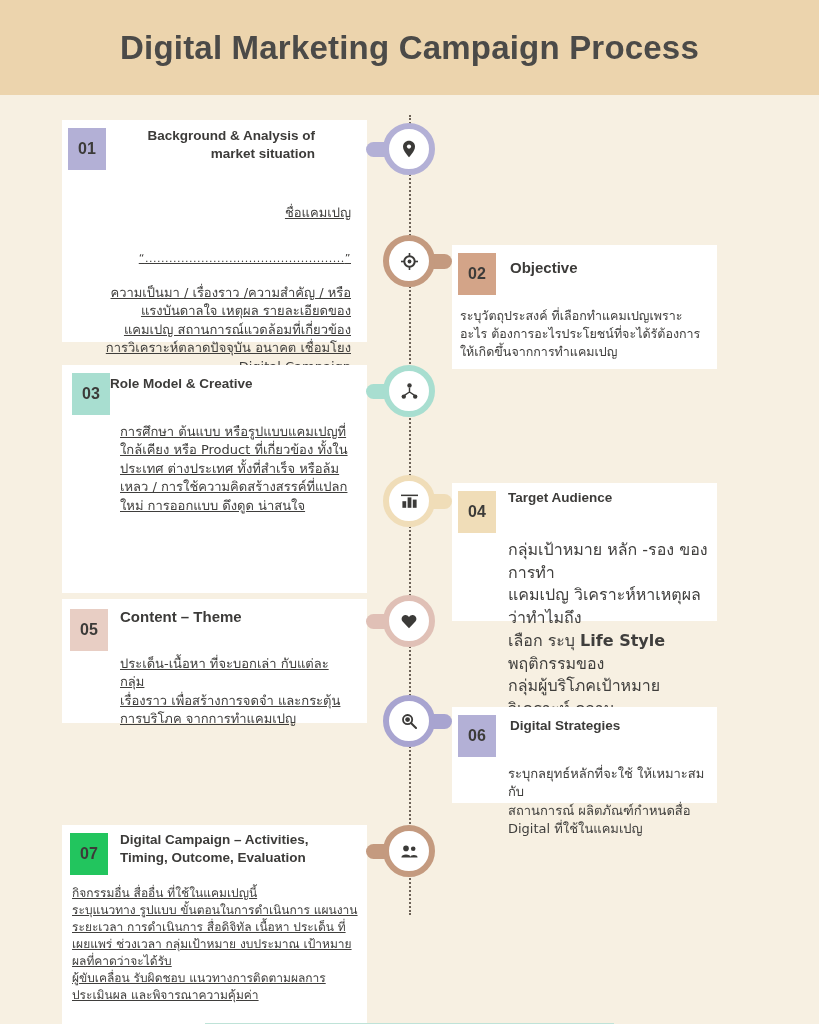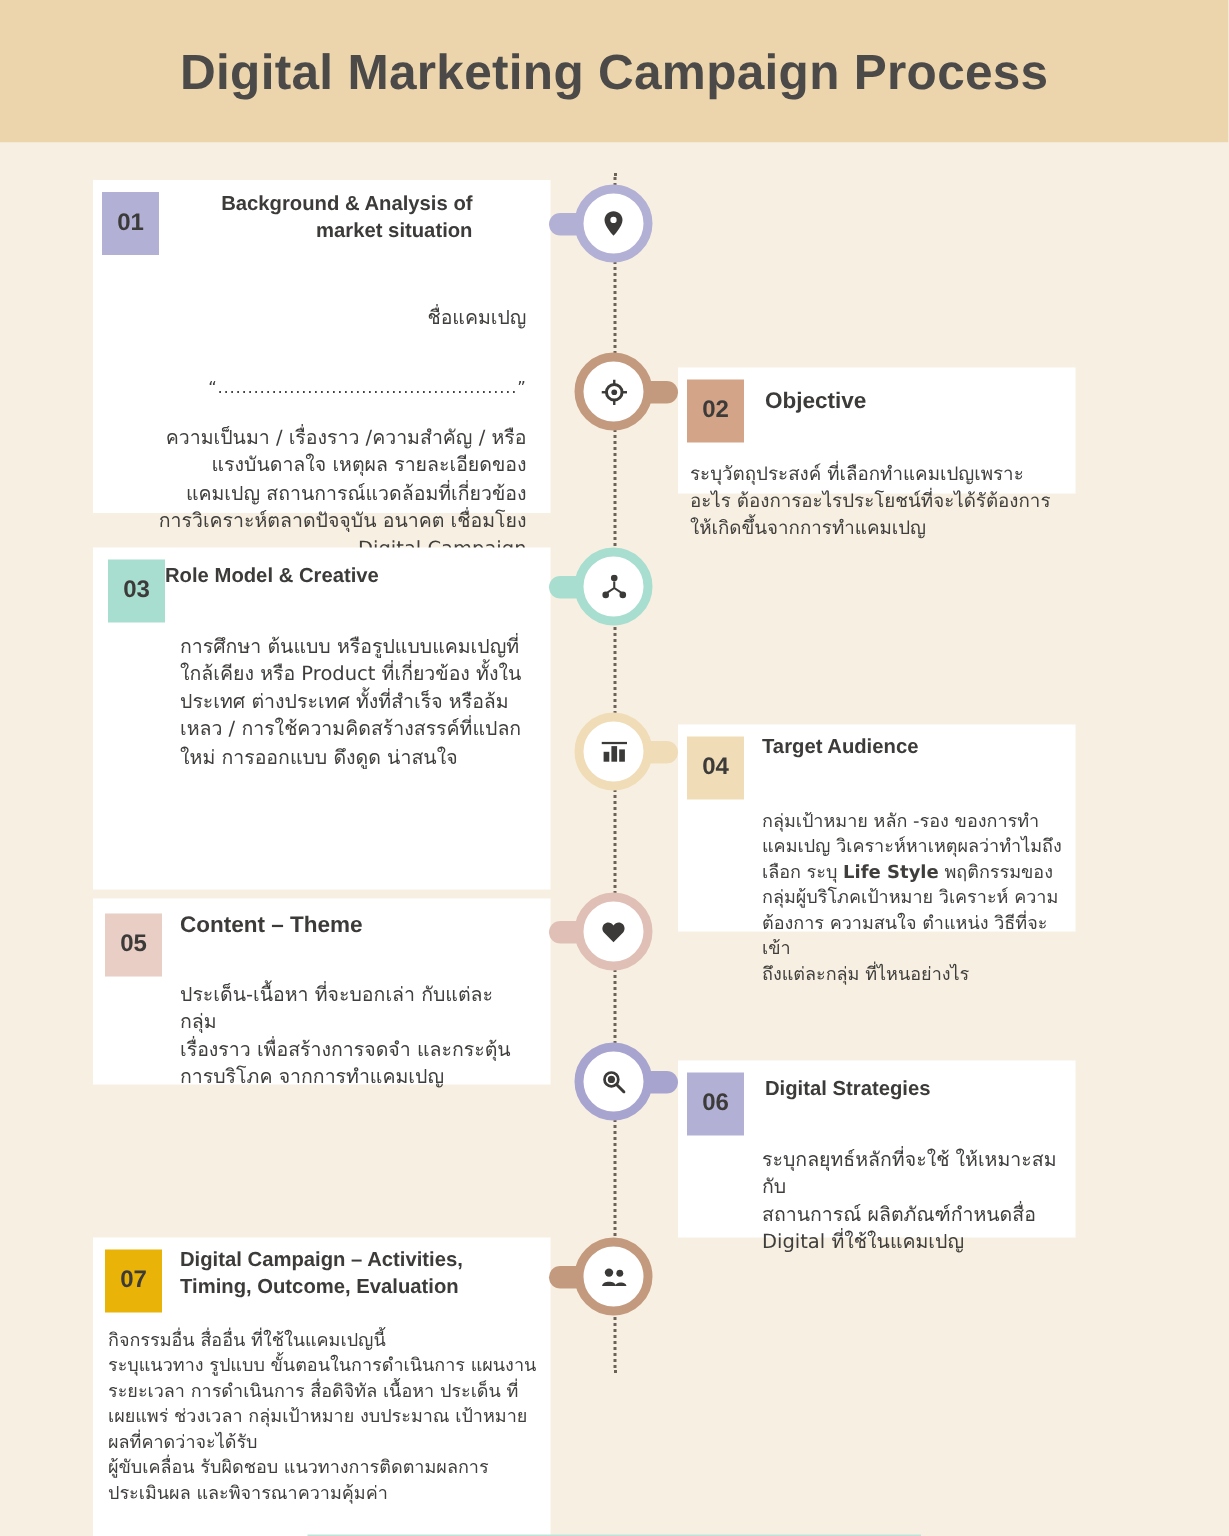--- a/index.html
+++ b/index.html
@@ -92,21 +92,21 @@
   }
   .dots-line {
     font-size: 11px;
     color: #3f3e3c;
     letter-spacing: 0.5px;
     line-height: 1.1;
   }
   .strong-inline { font-weight: bold; }
 
   
-  .card.left .card-body { padding: 0 16px 0 22px; margin-top: 10px; }
+  .card.left .card-body { padding: 0 16px 0 22px; margin-top: 10px; text-decoration: underline; }
   
   .card.right .card-body { padding: 0 16px 0 22px; margin-top: 10px; }
 
   
   .node {
     position: absolute;
     z-index: 5;
     width: 52px;
     height: 52px;
   }
@@ -197,21 +197,21 @@
     <div class="ring" style="border-color:#b3b0d6;">
       <span class="glyph">
         <svg width="16" height="18" viewBox="0 0 16 18">
             <path d="M8 0.8C4.7 0.8 2 3.4 2 6.7c0 4.3 6 10.5 6 10.5s6-6.2 6-10.5C14 3.4 11.3 0.8 8 0.8z" fill="#3b3a38"></path>
             <circle cx="8" cy="6.6" r="2.1" fill="#ffffff"></circle>
           </svg>
       </span>
     </div>
   </div>
 
-  <div class="card right" style="left:452px; top:150px; width:265px; height:84px;">
+  <div class="card right" style="left:452px; top:150px; width:265px; height:124px;">
     <div class="card-head">
       <div class="badge" style="background:#d3a488; margin-left:6px; margin-top:8px;">02</div>
       <div class="card-title" style="font-size:15px; padding-top:13px;">Objective</div>
     </div>
     <div class="card-body" style="margin-top:12px; padding-left:8px; font-size:12.5px;">ระบุวัตถุประสงค์   ที่เลือกทำแคมเปญเพราะ
 อะไร ต้องการอะไรประโยชน์ที่จะได้รัต้องการ
 ให้เกิดขึ้นจากการทำแคมเปญ</div>
   </div>
 
   <div class="node" style="left:383px; top:140px;">
@@ -254,21 +254,21 @@
           </svg>
       </span>
     </div>
   </div>
 
   <div class="card right" style="left:452px; top:388px; width:265px; height:138px;">
     <div class="card-head">
       <div class="badge" style="background:#f0ddb8; margin-left:6px; margin-top:8px;">04</div>
       <div class="card-title" style="padding-top:6px; padding-left:12px;">Target Audience</div>
     </div>
-    <div class="card-body" id="body04" style="margin-top:6px; padding-left:56px; padding-right:8px; font-size:12px;"><span>กลุ่มเป้าหมาย หลัก -รอง   ของการทำ
+    <div class="card-body" id="body04" style="margin-top:6px; padding-left:56px; padding-right:8px; font-size:16px;"><span>กลุ่มเป้าหมาย หลัก -รอง   ของการทำ
 แคมเปญ วิเคราะห์หาเหตุผลว่าทำไมถึง
 เลือก ระบุ </span><span class="strong-inline">Life Style</span><span> พฤติกรรมของ
 กลุ่มผู้บริโภคเป้าหมาย วิเคราะห์ ความ
 ต้องการ ความสนใจ ตำแหน่ง  วิธีที่จะเข้า
 ถึงแต่ละกลุ่ม ที่ไหนอย่างไร</span></div>
   </div>
 
   <div class="node" style="left:383px; top:380px;">
     <div class="stub r" style="background:#f0ddb8;"></div>
     <div class="ring" style="border-color:#f0ddb8;">
@@ -297,21 +297,21 @@
     <div class="stub l" style="background:#e0c0b6;"></div>
     <div class="ring" style="border-color:#e0c0b6;">
       <span class="glyph">
         <svg width="16" height="15" viewBox="0 0 16 15">
             <path d="M8 14.2 L1.6 7.6 C-0.3 5.6 0.6 2.0 3.4 1.2 C5.2 0.7 6.9 1.5 8 3.0 C9.1 1.5 10.8 0.7 12.6 1.2 C15.4 2.0 16.3 5.6 14.4 7.6 Z" fill="#3b3a38"></path>
           </svg>
       </span>
     </div>
   </div>
 
-  <div class="card right" style="left:452px; top:612px; width:265px; height:118px;">
+  <div class="card right" style="left:452px; top:612px; width:265px; height:96px;">
     <div class="card-head">
       <div class="badge" style="background:#b3b0d6; margin-left:6px; margin-top:8px;">06</div>
       <div class="card-title" style="padding-top:10px; padding-left:14px;">Digital Strategies</div>
     </div>
     <div class="card-body" style="margin-top:8px; padding-left:56px; padding-right:8px;">ระบุกลยุทธ์หลักที่จะใช้ ให้เหมาะสมกับ
 สถานการณ์ ผลิตภัณฑ์กำหนดสื่อ
 Digital ที่ใช้ในแคมเปญ</div>
   </div>
 
   <div class="node" style="left:383px; top:600px;">
@@ -322,21 +322,21 @@
             <circle cx="6.6" cy="6.6" r="4.6" fill="none" stroke="#3b3a38" stroke-width="1.8"></circle>
             <circle cx="6.6" cy="6.6" r="2.4" fill="#3b3a38"></circle>
             <path d="M10.2 10.2 L15 15" stroke="#3b3a38" stroke-width="2" stroke-linecap="round"></path>
           </svg>
       </span>
     </div>
   </div>
 
   <div class="card left" style="left:62px; top:730px; width:305px; height:265px;">
     <div class="card-head">
-      <div class="badge" style="background:#eab308; margin-left:8px; margin-top:8px;">07</div>
+      <div class="badge" style="background:#22c55e; margin-left:8px; margin-top:8px;">07</div>
       <div class="card-title" style="padding-top:6px; padding-left:12px; width:225px;">Digital Campaign – Activities, Timing, Outcome, Evaluation</div>
     </div>
     <div class="card-body" style="margin-top:10px; padding-left:10px; padding-right:6px; font-size:12px;">กิจกรรมอื่น สื่ออื่น ที่ใช้ในแคมเปญนี้
 ระบุแนวทาง รูปแบบ ขั้นตอนในการดำเนินการ แผนงาน
 ระยะเวลา การดำเนินการ สื่อดิจิทัล เนื้อหา ประเด็น   ที่
 เผยแพร่ ช่วงเวลา กลุ่มเป้าหมาย งบประมาณ เป้าหมาย
 ผลที่คาดว่าจะได้รับ
 ผู้ขับเคลื่อน รับผิดชอบ แนวทางการติดตามผลการ
 ประเมินผล และพิจารณาความคุ้มค่า</div>
   </div>

